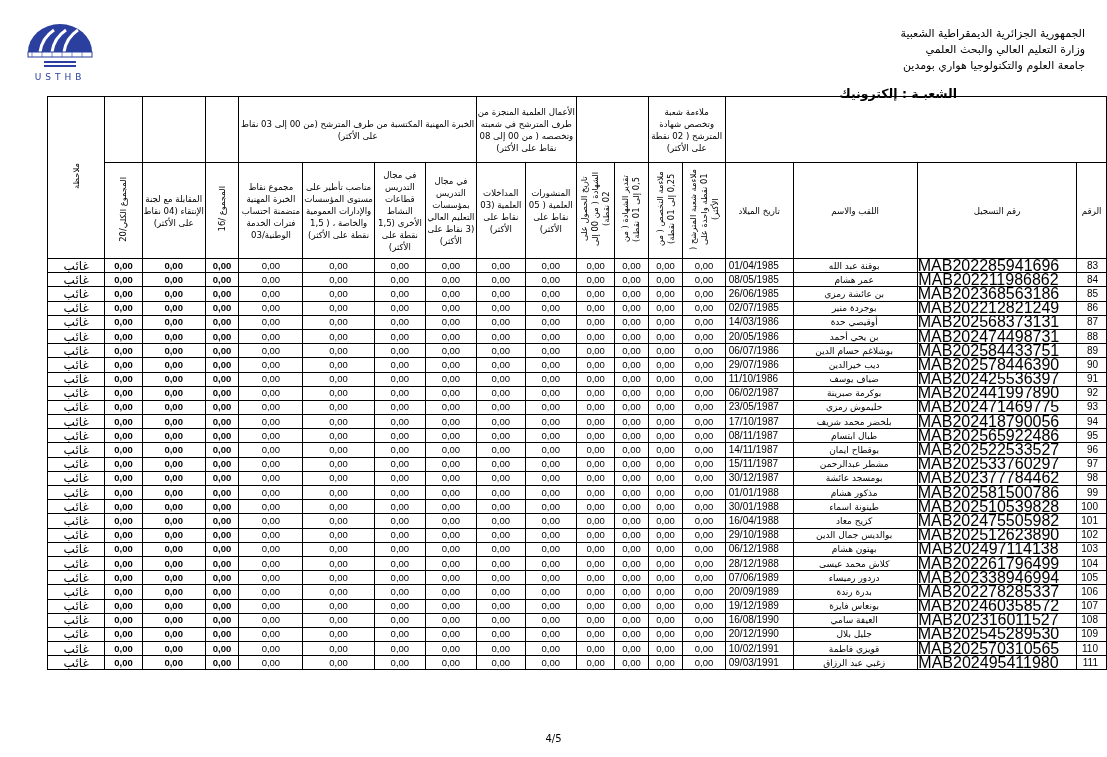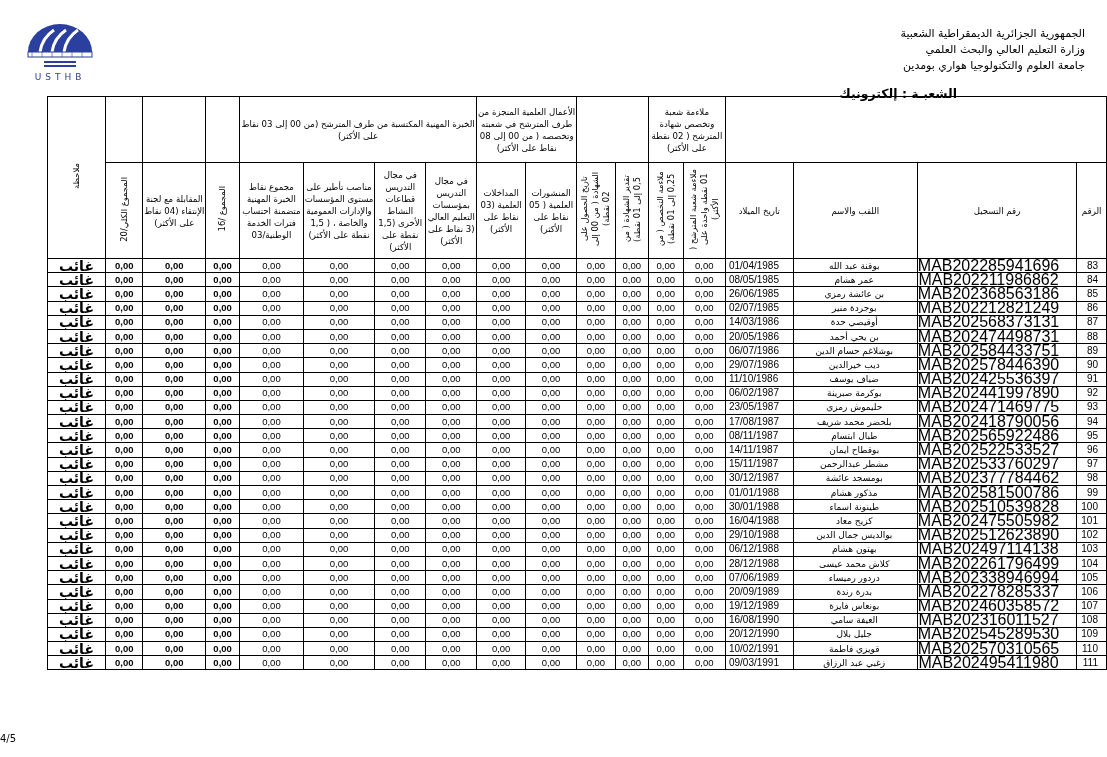--- a/index.html
+++ b/index.html
@@ -7,26 +7,26 @@
   .hdr { position: absolute; right: 22px; top: 14px; direction: rtl; text-align: right; font-size: 11px; line-height: 16px; font-family: "DejaVu Sans", sans-serif; margin-top: 12px; }
   .hdr div { white-space: nowrap; }
   .logo { position: absolute; left: 22px; top: 22px; width: 76px; height: 62px; }
   .dept { position: absolute; right: 150px; top: 86px; direction: rtl; font-size: 12.5px; font-weight: bold; white-space: nowrap; }
   table.grid { position: absolute; left: 47px; top: 96px; border-collapse: collapse; table-layout: fixed; direction: ltr; }
   table.grid td { border: 1px solid #000; padding: 0; text-align: center; vertical-align: middle; overflow: hidden; }
   .th { font-size: 8.6px; line-height: 12px; direction: rtl; font-family: "DejaVu Sans", sans-serif; }
   .vert { writing-mode: vertical-rl; transform: rotate(180deg); display: inline-block; font-size: 8.4px; line-height: 11px; direction: rtl; white-space: normal; max-height: 82px; }
   tr.data td { height: 13.2px; font-size: 9.5px; line-height: 12px; font-family: "Liberation Sans", sans-serif; }
   tr.data td.b { font-weight: bold; }
-  tr.data td.note { font-weight: bold; font-family: "DejaVu Sans", sans-serif; font-size: 14px; direction: rtl; }
+  tr.data td.note { font-weight: normal; font-family: "DejaVu Sans", sans-serif; font-size: 12px; direction: rtl; }
   tr.data td.name { text-align: center; direction: rtl; padding-right: 2px; font-family: "DejaVu Sans", sans-serif; font-size: 9px; white-space: nowrap; }
   tr.data td.reg { padding-right: 17px; font-size: 16px; }
   tr.data td.num { text-align: right; padding-right: 8px; font-size: 10px; }
   tr.data td.dob { text-align: left; padding-left: 3px; font-size: 10px; }
-  .pager { position: absolute; left: 0; width: 1107px; top: 733px; font-size: 10px; font-family: "DejaVu Sans", sans-serif; }
+  .pager { position: absolute; left: 0; width: 1107px; top: 733px; text-align: center; font-size: 10px; font-family: "DejaVu Sans", sans-serif; }
 </style>
 </head>
 <body>
 
 <div class="hdr">
   <div>الجمهورية الجزائرية الديمقراطية الشعبية</div>
   <div>وزارة التعليم العالي والبحث العلمي</div>
   <div>جامعة العلوم والتكنولوجيا هواري بومدين</div>
 </div>
 
@@ -333,21 +333,21 @@
         <td>0,00</td>
         <td>0,00</td>
         <td>0,00</td>
         <td>0,00</td>
         <td>0,00</td>
         <td>0,00</td>
         <td>0,00</td>
         <td>0,00</td>
         <td>0,00</td>
         <td>0,00</td>
-        <td class="dob">17/08/1987</td>
+        <td class="dob">17/10/1987</td>
         <td class="name">بلخضر محمد شريف</td>
         <td class="reg">MAB202418790056</td>
         <td class="num">94</td>
       </tr>
       <tr class="data">
         <td class="note">غائب</td>
         <td class="b">0,00</td>
         <td class="b">0,00</td>
         <td class="b">0,00</td>
         <td>0,00</td>

